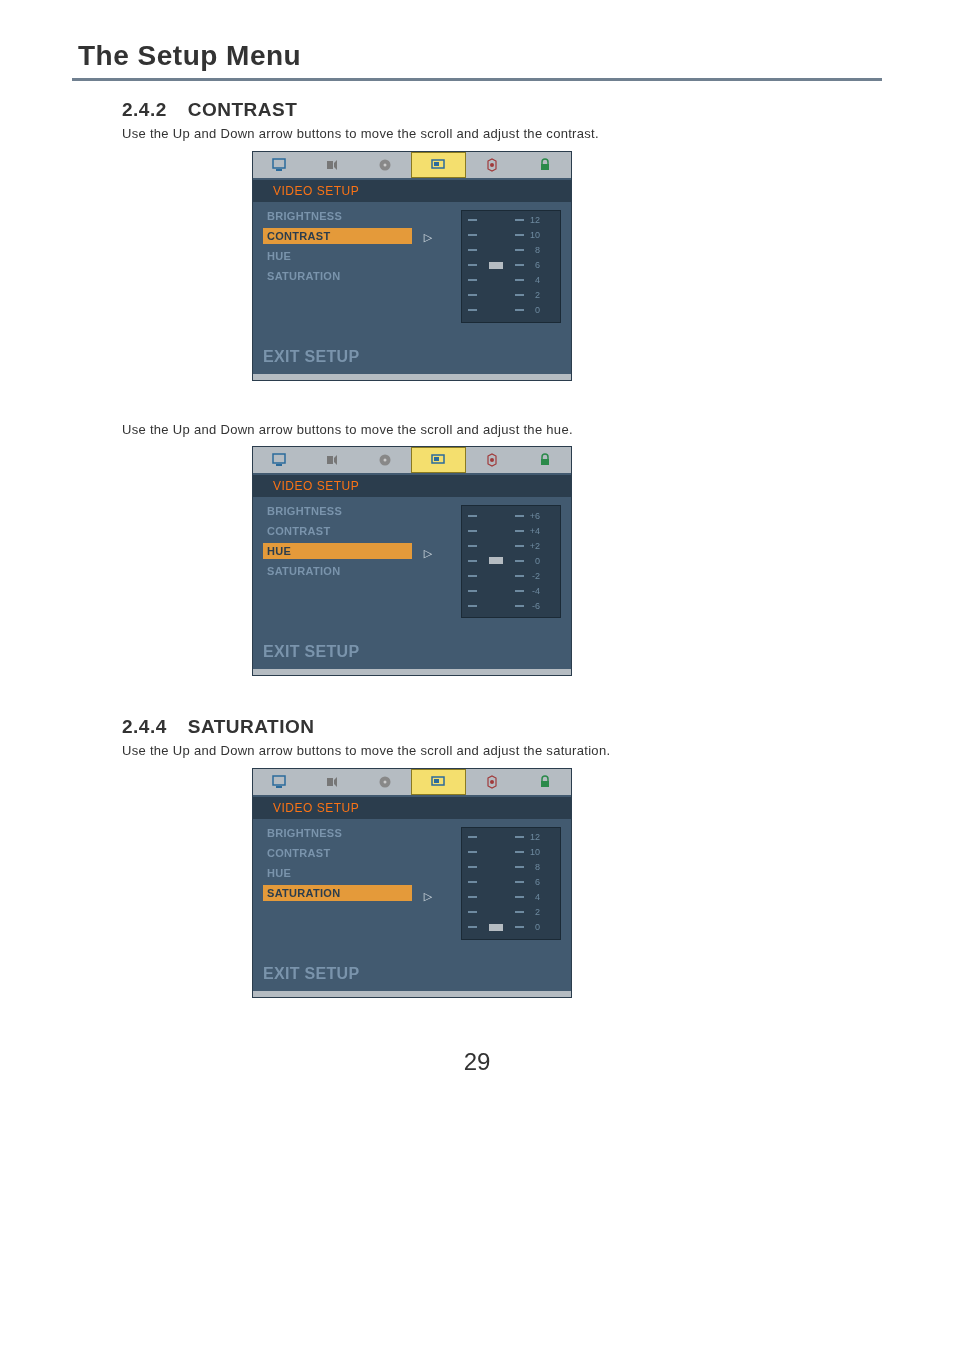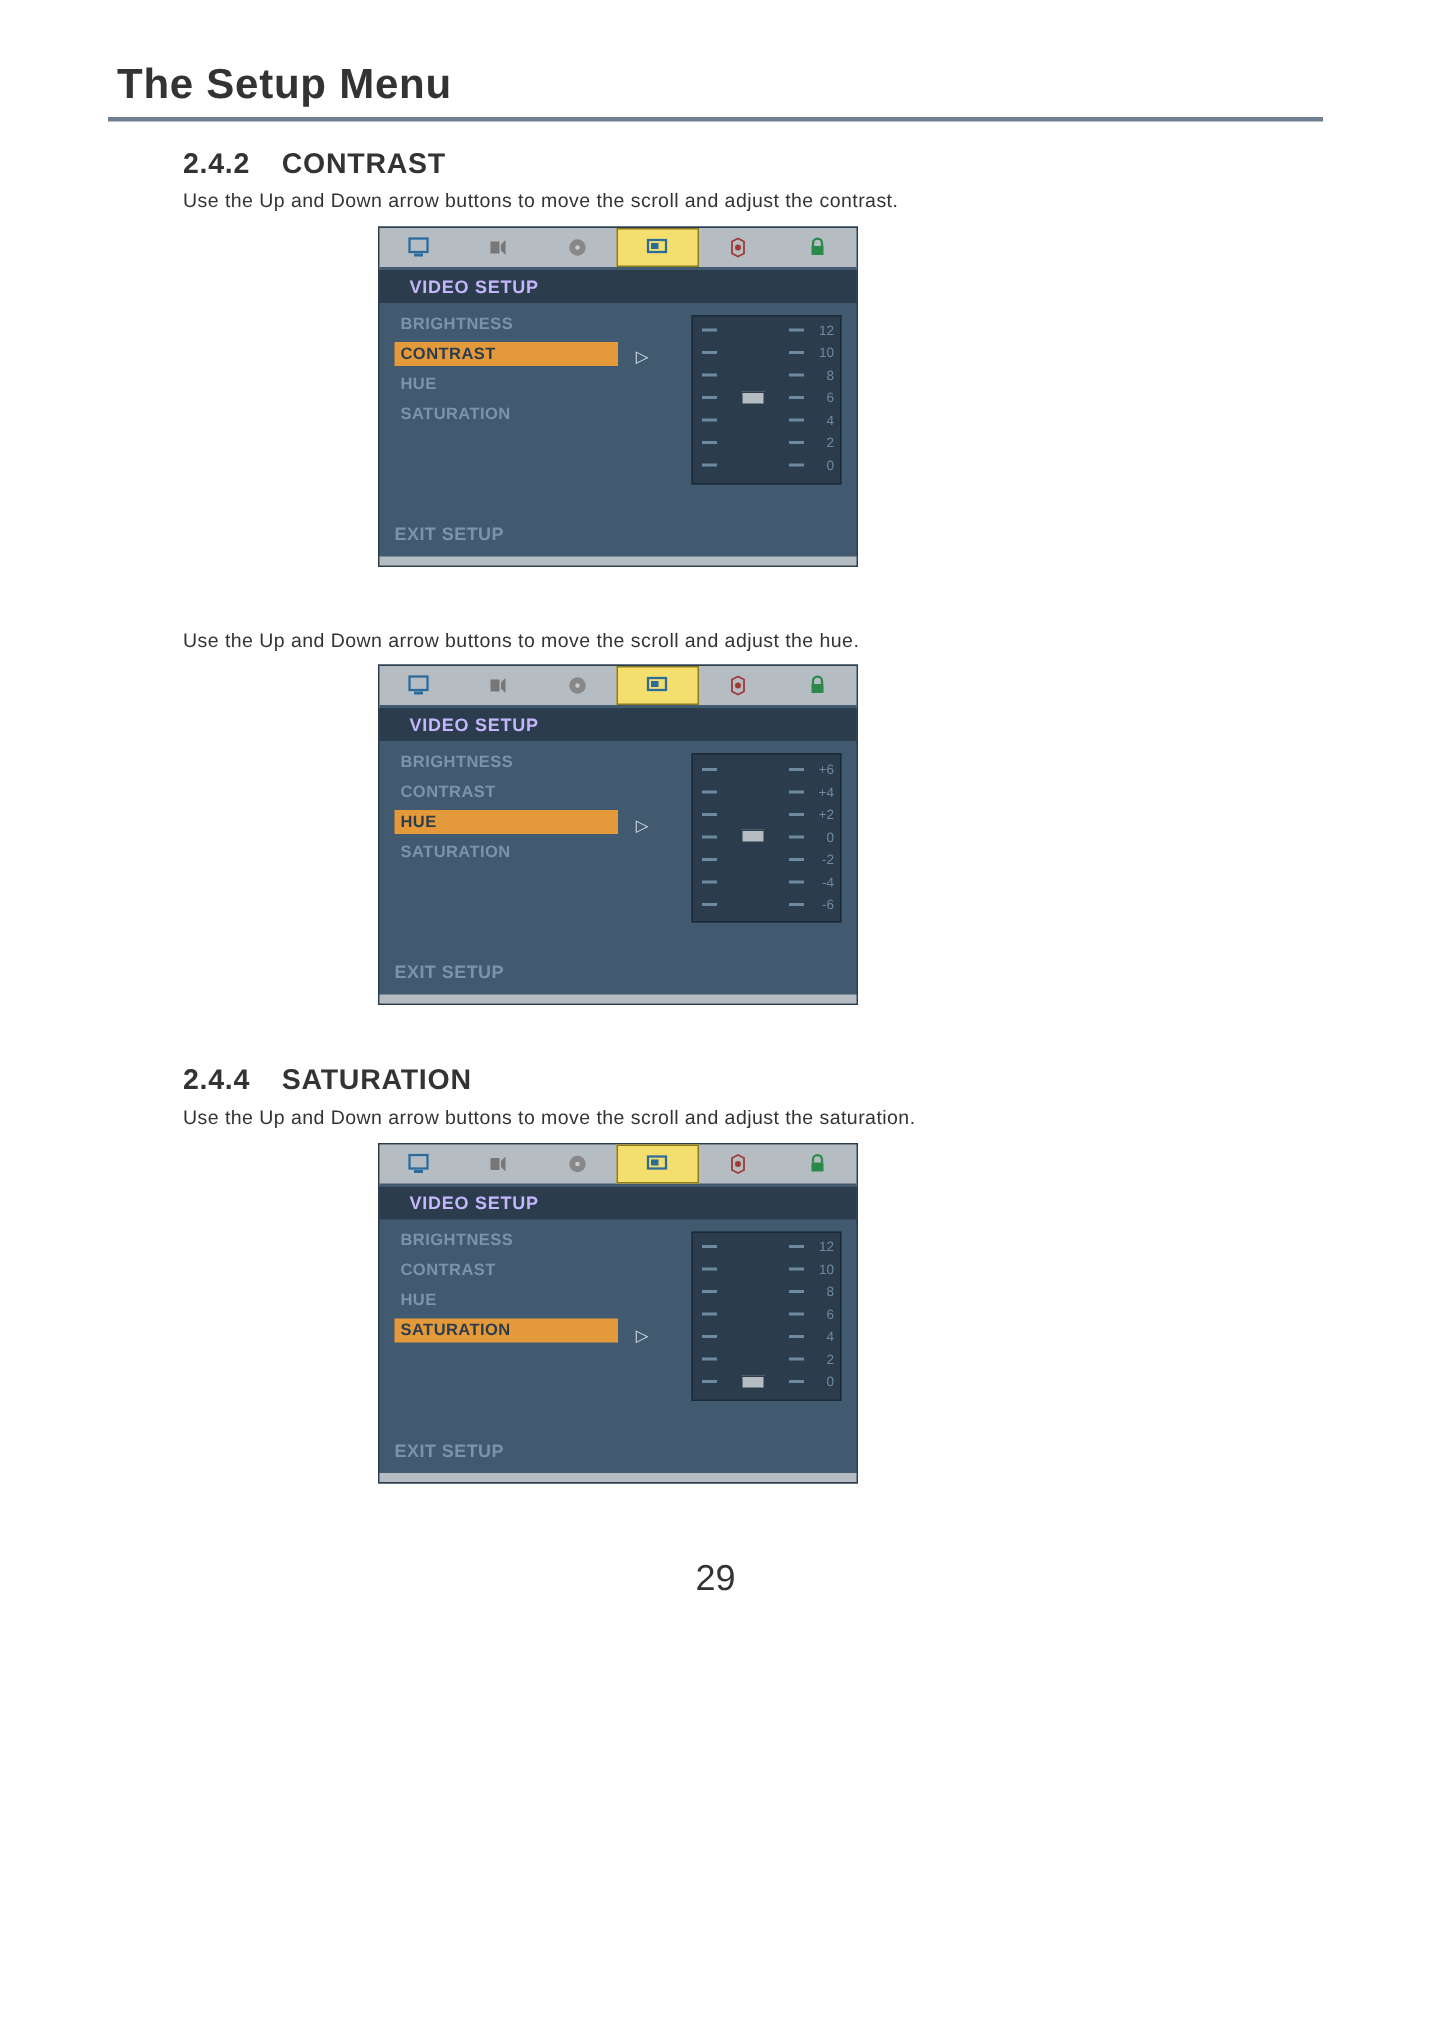--- a/index.html
+++ b/index.html
@@ -19,43 +19,43 @@
     font-family: Arial, sans-serif; font-size: 13px;
   }
   .tabs {
     height: 28px; background: #b5bcc2; display: flex; align-items: center;
     border-bottom: 2px solid #425a70;
   }
   .tab { flex: 1; display: flex; align-items: center; justify-content: center; height: 100%; }
   .tab.active { background: #f4df6e; border: 1px solid #8a7a20; }
   .tab-icon { width: 16px; height: 14px; display: block; }
   .title-bar {
-    background: #2b3d4d; color: #c4b5fd; font-weight: bold; font-size: 12px;
+    background: #2b3d4d; color: #f97316; font-weight: normal; font-size: 12px;
     padding: 4px 20px; letter-spacing: 0.5px;
   }
   .osd-body { display: flex; height: 140px; }
   .menu-col { width: 165px; padding: 6px 6px 4px 10px; display: flex; flex-direction: column; gap: 4px; }
   .menu-item { color: #7a94ac; font-size: 11px; font-weight: bold; padding: 2px 4px; letter-spacing: 0.3px; }
   .menu-item.highlight { background: #e49a3a; color: #2b3d4d; }
   .arrow-col { width: 20px; display: flex; flex-direction: column; padding-top: 6px; gap: 4px; }
   .arrow-slot { height: 17px; display: flex; align-items: center; justify-content: center; }
   .arrow-ind { color: #d8e0e6; font-size: 11px; }
   .slider-col { flex: 1; display: flex; flex-direction: column; align-items: flex-end; padding: 8px 10px 6px 0; }
   .slider-box {
     width: 100px; height: 113px; background: #2b3d4d; border: 1px solid #1b2a36;
-    position: relative; padding: 2px 4px 2px 6px;
+    position: relative; padding: 2px 20px 2px 6px;
   }
   .scale-row { height: 15px; display: flex; align-items: center; justify-content: space-between; }
   .tick-l { width: 10px; height: 2px; background: #6e8aa0; }
   .tick-r { width: 10px; height: 2px; background: #6e8aa0; }
   .scale-label { color: #6e8aa0; font-size: 9px; width: 18px; text-align: right; }
   .scale-mid { width: 44px; display: flex; align-items: center; justify-content: center; }
   .knob { width: 16px; height: 9px; background: #b5bcc2; border: 1px solid #2b3d4d; }
   .exit-row { padding: 6px 10px 8px 10px; }
-  .exit-text { color: #7a94ac; font-size: 12px; font-weight: bold; letter-spacing: 0.3px; }
+  .exit-text { color: #7a94ac; font-size: 16px; font-weight: bold; letter-spacing: 0.3px; }
   .osd-footer { height: 6px; background: #b5bcc2; }
   .page-number { text-align: center; font-size: 24px; color: #333; margin-top: 50px; }
 </style>
 </head>
 <body>
 
 <div class="page">
   <h1 class="main-heading">The Setup Menu</h1>
 
   <div class="section">

